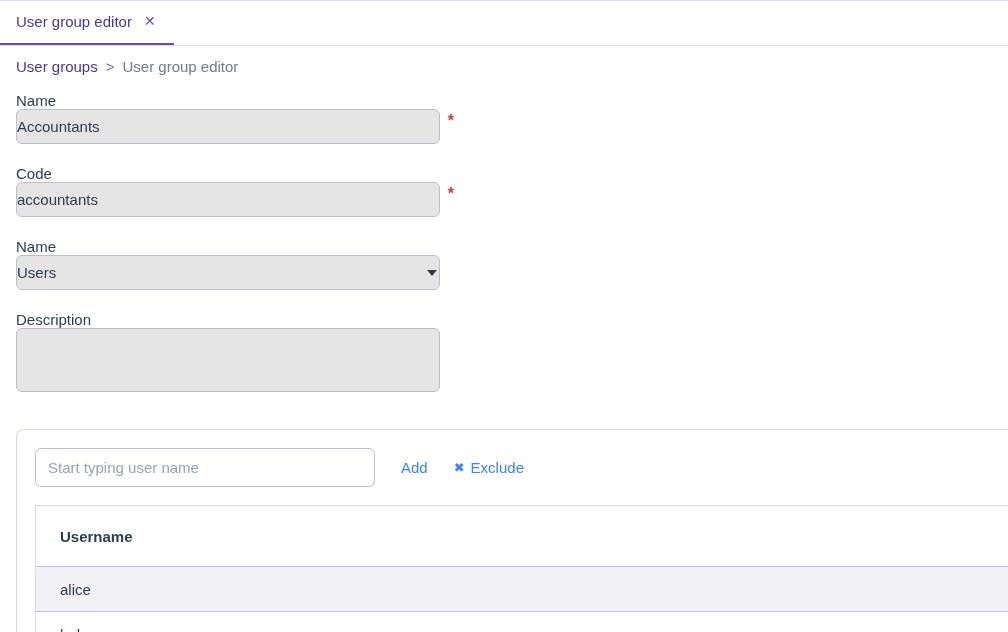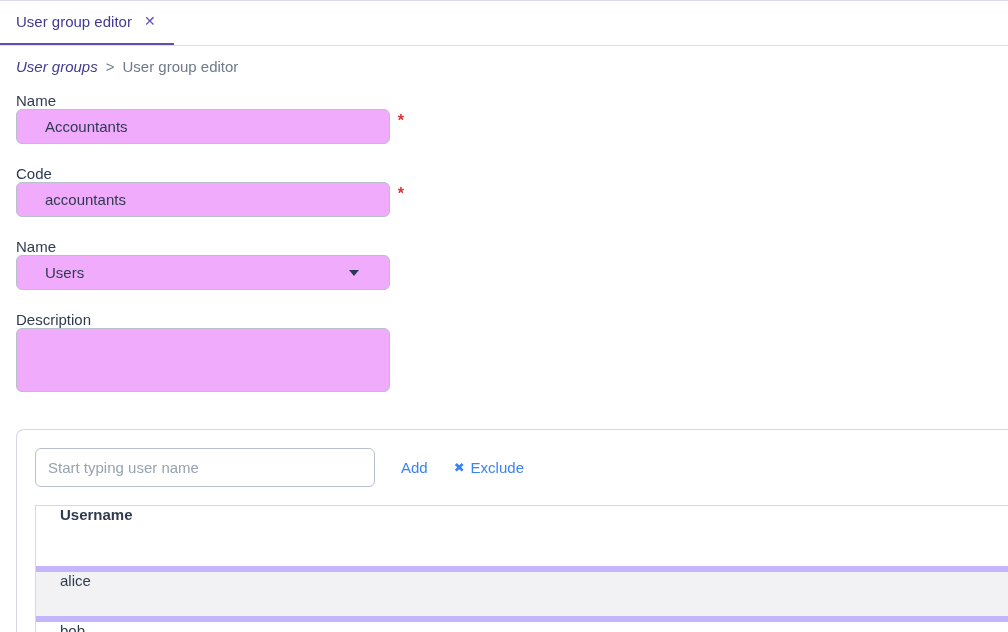--- a/index.html
+++ b/index.html
@@ -32,31 +32,31 @@
     font-size:14px;color:var(--violet);line-height:1;
     padding:0 2px;cursor:pointer;
   }
 
   
   .breadcrumb{
     display:flex;align-items:center;gap:8px;
     padding:12px 16px 4px;
     color:var(--muted);font-size:15px;
   }
-  .breadcrumb a{color:var(--violet-dark);text-decoration:none;font-style:italic;}
+  .breadcrumb a{color:var(--violet-dark);text-decoration:none;}
   .breadcrumb .sep{color:var(--muted);}
 
   
   .form{padding:6px 16px 10px;}
   .form-row{display:flex;align-items:flex-start;margin-bottom:14px;flex-direction:column;}
   .form-label{width:104px;padding-top:7px;color:var(--text);}
   .inputwrap{position:relative;}
   .txt,.sel,.ta{
-    width:374px;border:1px solid var(--border);border-radius:6px;
-    padding:8px 28px;font:inherit;color:var(--text);background:#f0abfc;
+    width:424px;border:1px solid var(--border);border-radius:6px;
+    padding:8px 0;font:inherit;color:var(--text);background:#e5e5e5;
     box-sizing:border-box;
   }
   .ta{height:64px;resize:none;}
   .sel{display:flex;align-items:center;justify-content:space-between;cursor:pointer;color:#2e3b4e;}
   .sel .caret{border-left:5px solid transparent;border-right:5px solid transparent;border-top:6px solid #2e3b4e;margin-right:2px;}
   .req{position:absolute;right:-14px;top:3px;color:var(--required);font-size:16px;font-weight:600;}
 
   
   .panel{
     margin:10px 0 0 16px;
@@ -77,22 +77,22 @@
     background:none;border:none;font:inherit;padding:0;
   }
   .toolbtn .x{font-size:13px;}
 
   
   .grid{
     border:1px solid #d6d9e0;border-right:none;border-bottom:none;
     margin-right:0;
   }
   .grid-row{
-    display:flex;height:44px;
-    border-bottom:6px solid #c4b5fd;padding:0 24px;
+    display:flex;align-items:center;height:44px;
+    border-bottom:1px solid #c4b5fd;padding:0 24px;
   }
   .grid-head{font-weight:700;height:60px;}
   .grid-row.alt{background:var(--row-alt);}
   .grid-body{height:230px;}
 </style>
 </head>
 <body>
 
 <div class="tabstrip">
   <div class="tab">

